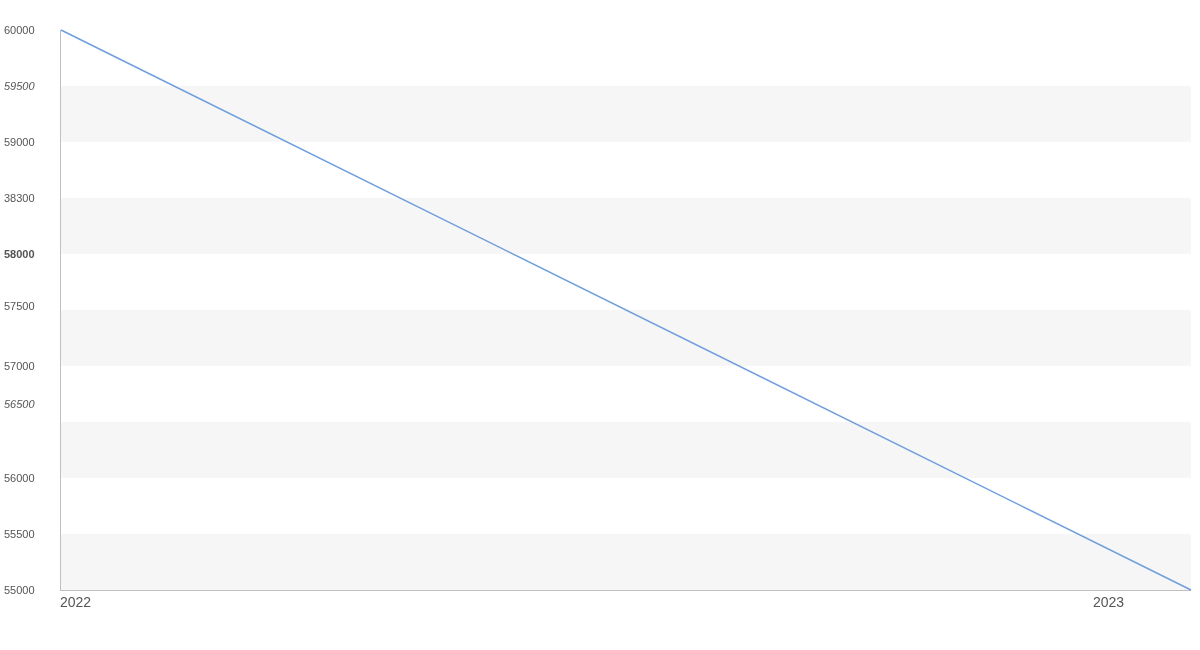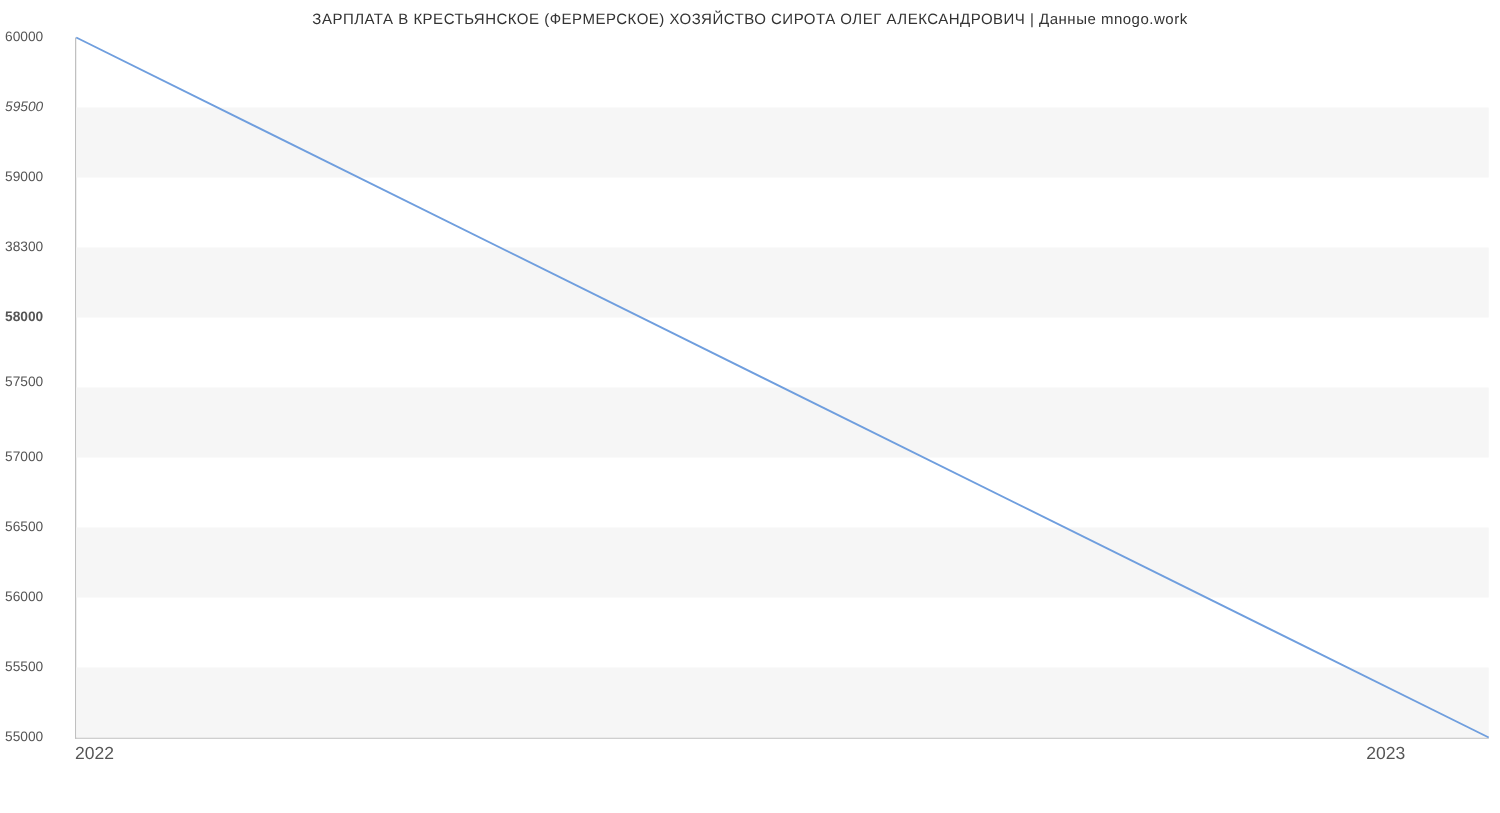--- a/index.html
+++ b/index.html
@@ -64,37 +64,36 @@
     width: 100%;
     height: 100%;
     overflow: visible;
   }
 </style>
 </head>
 <body>
 
 <div class="chart-wrap">
 
-  <div class="title">ЗАРПЛАТА В КРЕСТЬЯНСКОЕ (ФЕРМЕРСКОЕ) ХОЗЯЙСТВО СИРОТА ОЛЕГ АЛЕКСАНДРОВИЧ | Данные mnogo.work</div>
 
   <div class="plot" id="plot">
       <div class="band" style="top: 56px; height: 56px;"></div>
       <div class="band" style="top: 168px; height: 56px;"></div>
       <div class="band" style="top: 280px; height: 56px;"></div>
       <div class="band" style="top: 392px; height: 56px;"></div>
       <div class="band" style="top: 504px; height: 56px;"></div>
     <svg class="line-layer" id="line-layer" preserveAspectRatio="none" viewBox="0 0 1130 560">
         <path d="M0 0 L1130 560" fill="none" stroke="#6f9ede" stroke-width="1.5"></path>
       </svg>
   </div>
 
 <div class="ytick" style="top: 590px;">55000</div>
     <div class="ytick" style="top: 534px;">55500</div>
     <div class="ytick" style="top: 478px;">56000</div>
-    <div class="ytick" style="top: 422px;">56500</div>
+    <div class="ytick" style="top: 404px; font-style: italic;">56500</div>
     <div class="ytick" style="top: 366px;">57000</div>
     <div class="ytick" style="top: 306px;">57500</div>
     <div class="ytick" style="top: 254px; font-weight: bold;">58000</div>
     <div class="ytick" style="top: 198px;">38300</div>
     <div class="ytick" style="top: 142px;">59000</div>
     <div class="ytick" style="top: 86px; font-style: italic;">59500</div>
     <div class="ytick" style="top: 30px;">60000</div>
     <div class="xtick" style="left: 60px;">2022</div>
     <div class="xtick" style="left: 1093px;">2023</div>
   </div>

